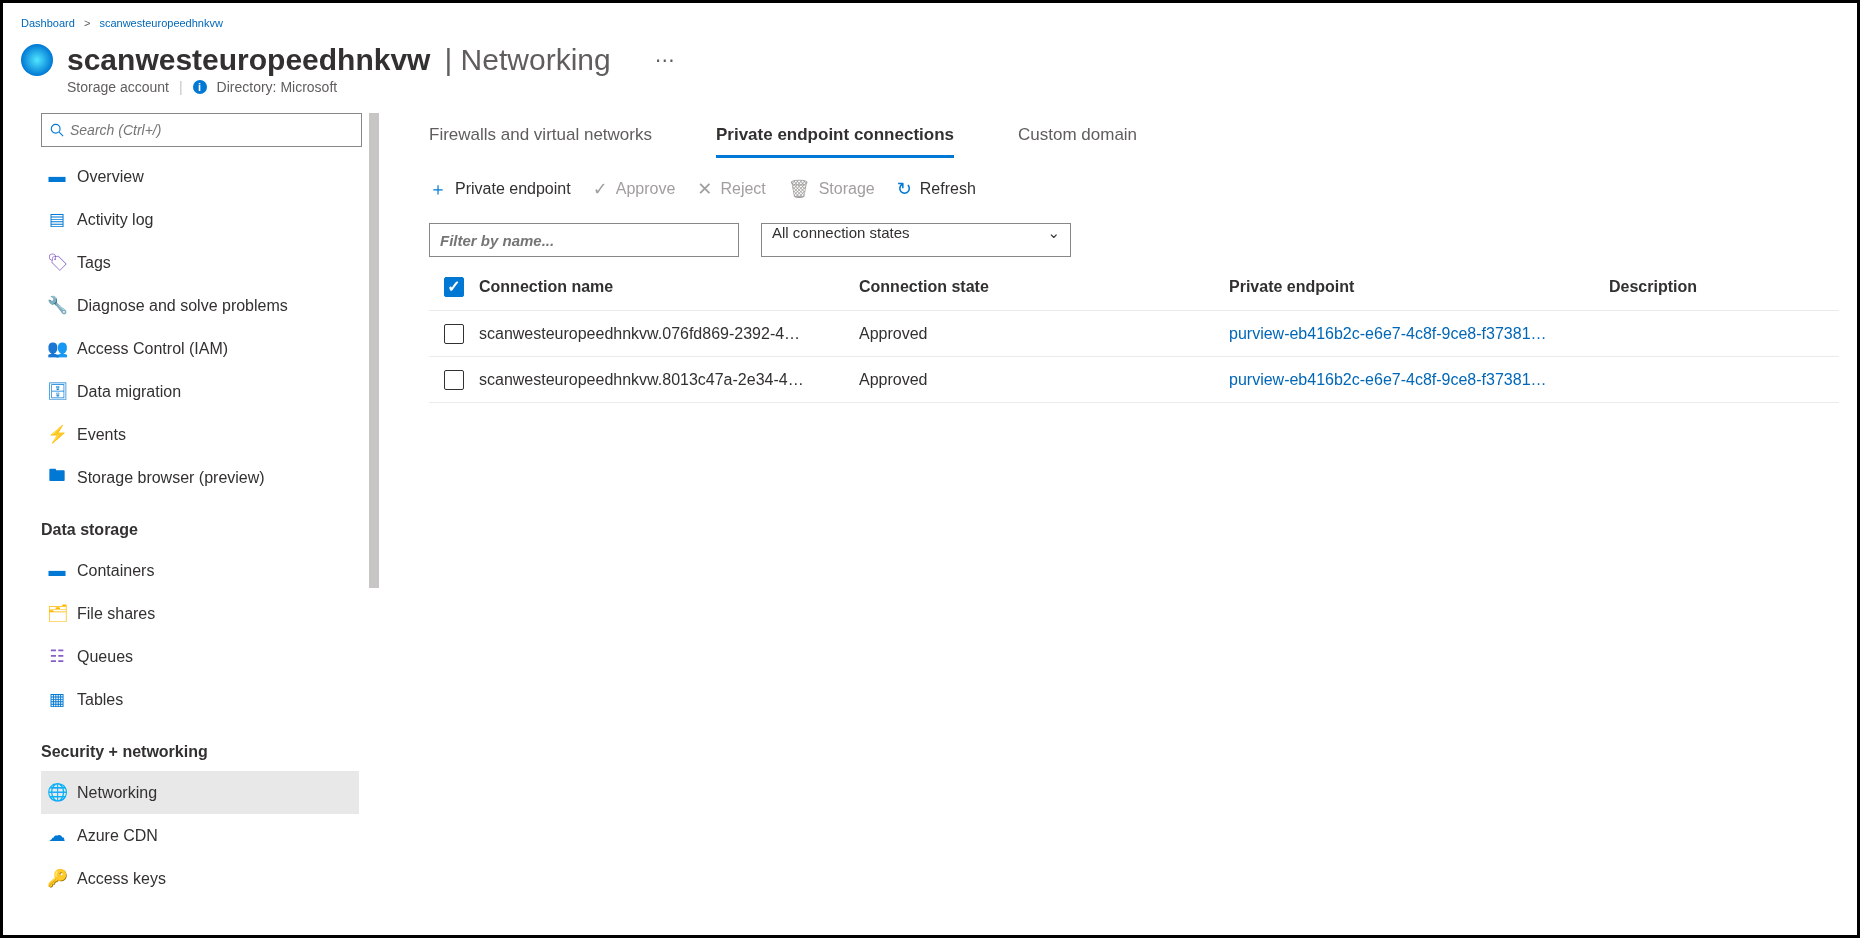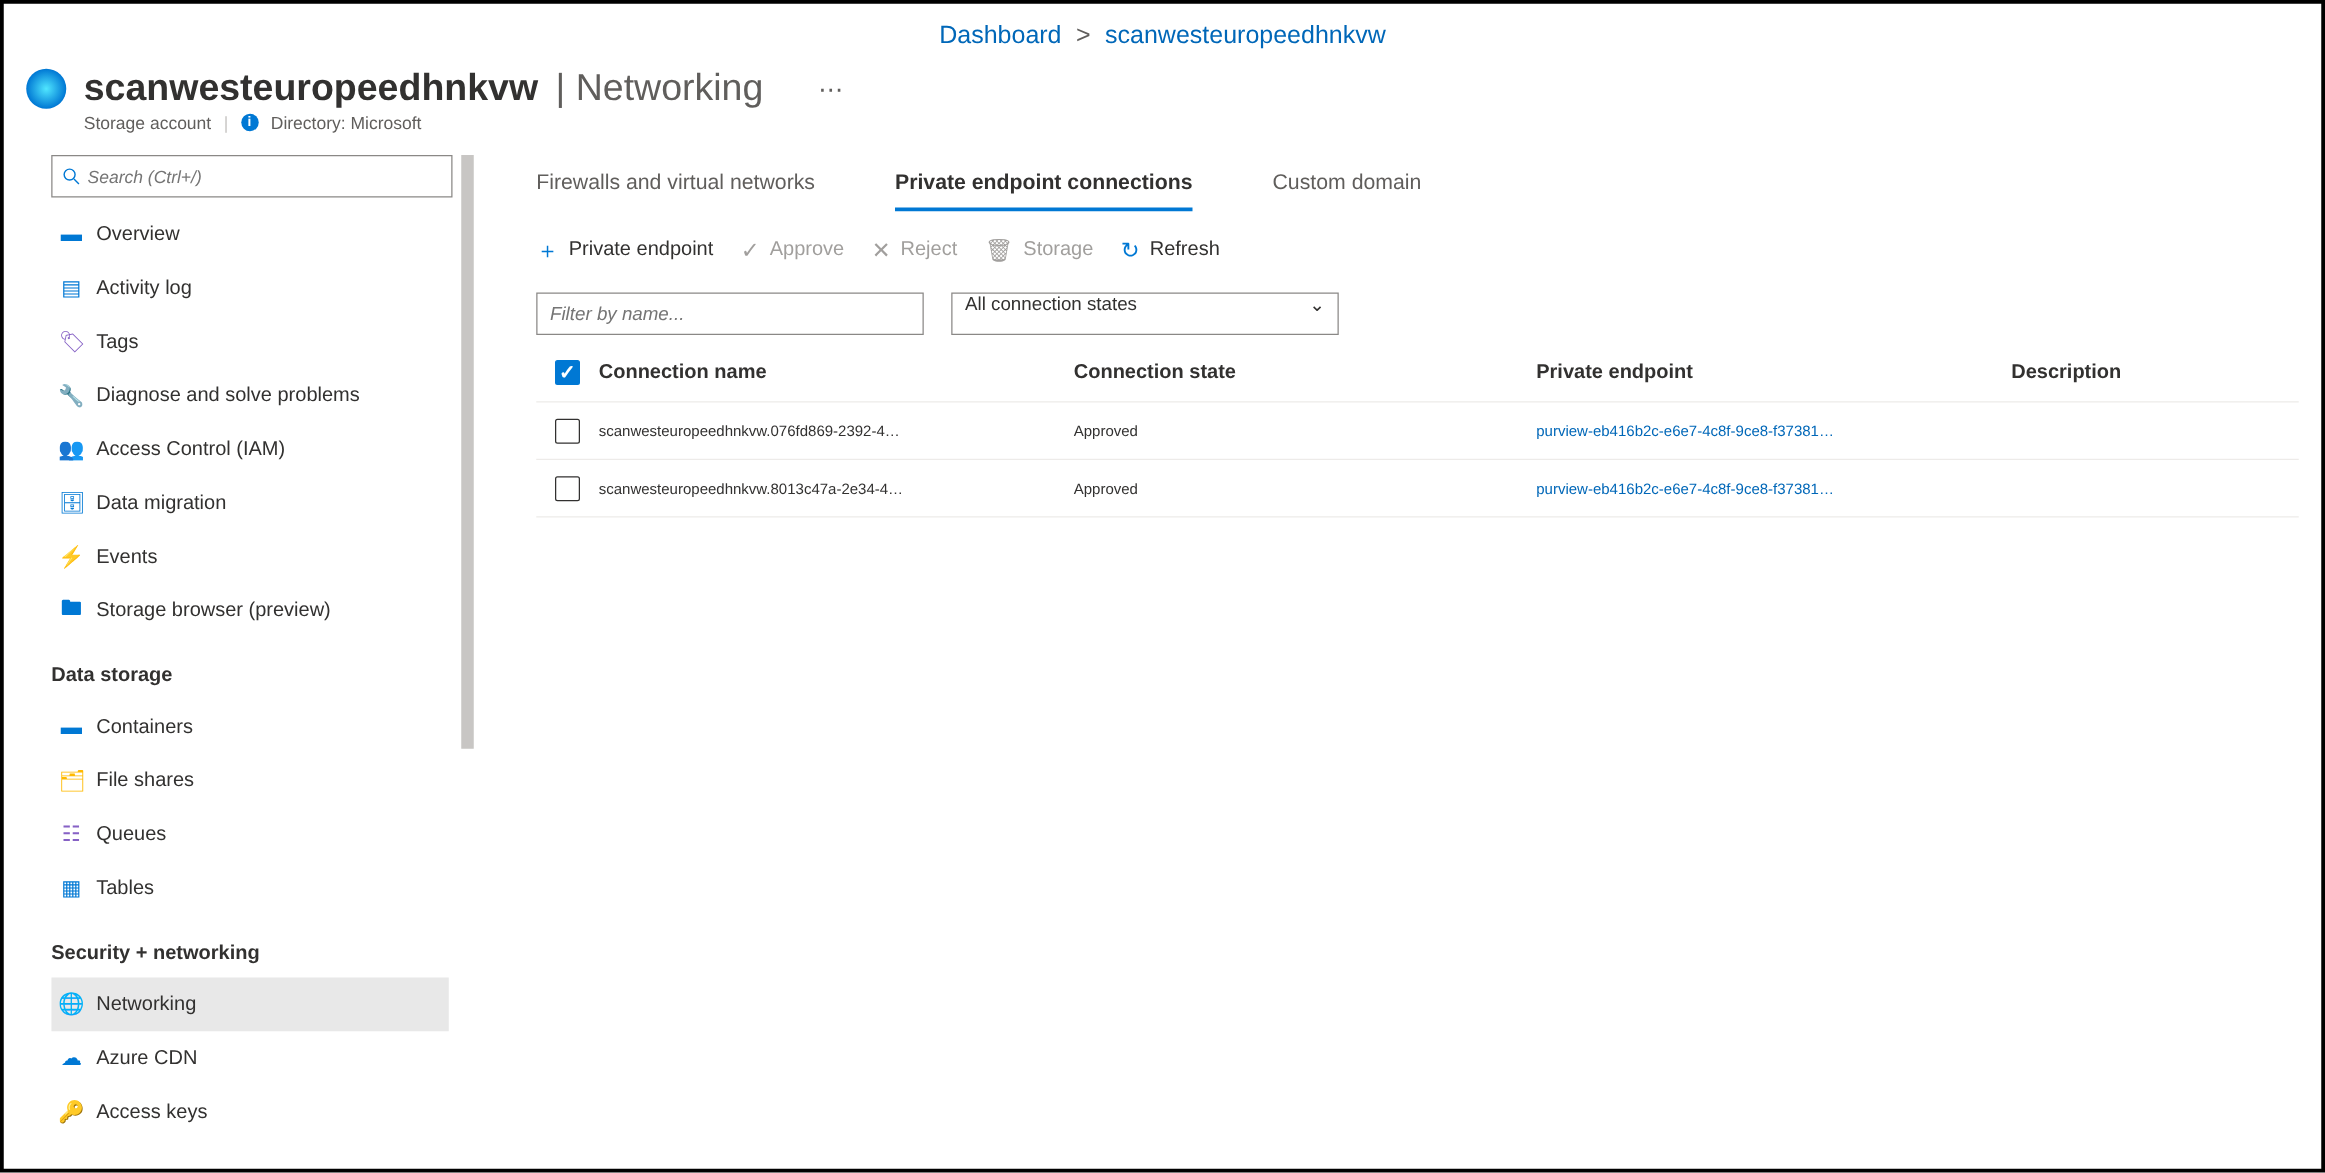--- a/index.html
+++ b/index.html
@@ -1,18 +1,18 @@
 <!DOCTYPE html>
 <html><head>
 <meta charset="utf-8">
 <style>
 * { box-sizing: border-box; margin: 0; padding: 0; font-family: "Segoe UI", Arial, sans-serif; }
 body { background: #fff; color: #323130; font-size: 14px; border: 3px solid #000; width: 1860px; height: 938px; overflow: hidden; }
 .page { display: flex; flex-direction: column; height: 100%; padding: 10px 18px 0 18px; }
-.breadcrumb { font-size: 20px; padding: 4px 0 8px 0; text-align: center; }
+.breadcrumb { font-size: 11px; padding: 4px 0 8px 0; }
 .breadcrumb a { color: #0067b8; text-decoration: none; }
 .breadcrumb .sep { color: #605e5c; margin: 0 6px; }
 .title-row { display: flex; align-items: center; gap: 14px; padding: 6px 0 4px 0; }
 .title-icon { width: 32px; height: 32px; border-radius: 50%; background: radial-gradient(circle, #50e6ff 0%, #0078d4 70%); position: relative; flex-shrink:0; }
 .title-text { font-size: 30px; font-weight: 600; color: #323130; }
 .title-sub { font-size: 30px; font-weight: 400; color: #605e5c; }
 .title-ell { color:#605e5c; margin-left:30px; font-size:20px; letter-spacing:2px; }
 .subline { display: flex; align-items:center; gap: 10px; font-size: 14px; color: #605e5c; padding-left: 46px; margin-top:-2px; margin-bottom: 18px; }
 .subline .div { color:#c8c6c4; }
 .info-icon { width:14px; height:14px; border-radius:50%; background:#0078d4; color:#fff; font-size:11px; display:flex; align-items:center; justify-content:center; font-weight:bold; }
@@ -37,25 +37,25 @@
 .tab.active { color:#323130; font-weight:600; border-bottom-color:#0078d4; }
 .toolbar { display:flex; gap:22px; align-items:center; margin-bottom:22px; }
 .tbtn { display:flex; align-items:center; gap:8px; font-size:16px; cursor:pointer; }
 .tbtn.primary { color:#0078d4; }
 .tbtn.primary .ticon { color:#0078d4; }
 .tbtn.primary .tlabel { color:#323130; }
 .tbtn.disabled { color:#a19f9d; }
 .ticon { font-size:18px; }
 .filters { display:flex; gap:22px; margin-bottom:6px; }
 .filter-input { width:310px; height:34px; border:1px solid #8a8886; padding:0 10px; display:flex; align-items:center; }
-.filter-input input { border:none; outline:none; width:100%; font-size:15px; color:#0c4a6e; font-style:italic; background:transparent; }
+.filter-input input { border:none; outline:none; width:100%; font-size:15px; color:#0c4a6e; font-style:italic; background:transparent;font-weight:bold; }
 .filter-select { width:310px; height:34px; border:1px solid #8a8886; padding:0 10px; display:flex; align-items:flex-start; justify-content:space-between; font-size:15px; cursor:pointer; }
 .table { width:100%; }
 .thead { display:flex; align-items:center; height:48px; border-bottom:1px solid #edebe9; font-weight:600; font-size:16px; }
-.trow { display:flex; align-items:center; height:46px; border-bottom:1px solid #edebe9; font-size:12px; }
+.trow { display:flex; align-items:center; height:46px; border-bottom:1px solid #edebe9; font-size:16px; }
 .col-cb { width:50px; display:flex; align-items:center; justify-content:center; }
 .col-name { width:380px; white-space:nowrap; overflow:hidden; text-overflow:ellipsis; padding-right:10px; }
 .col-state { width:370px; }
 .col-pe { width:380px; white-space:nowrap; overflow:hidden; text-overflow:ellipsis; padding-right:10px; }
 .col-pe a { color:#0067b8; text-decoration:none; }
 .col-desc { flex:1; }
 .checkbox { width:20px; height:20px; border:1px solid #323130; border-radius:2px; display:flex; align-items:center; justify-content:center; cursor:pointer; }
 .checkbox.checked { background:#0078d4; border-color:#0078d4; color:#fff; }
 svg { display:block; }
 </style>

